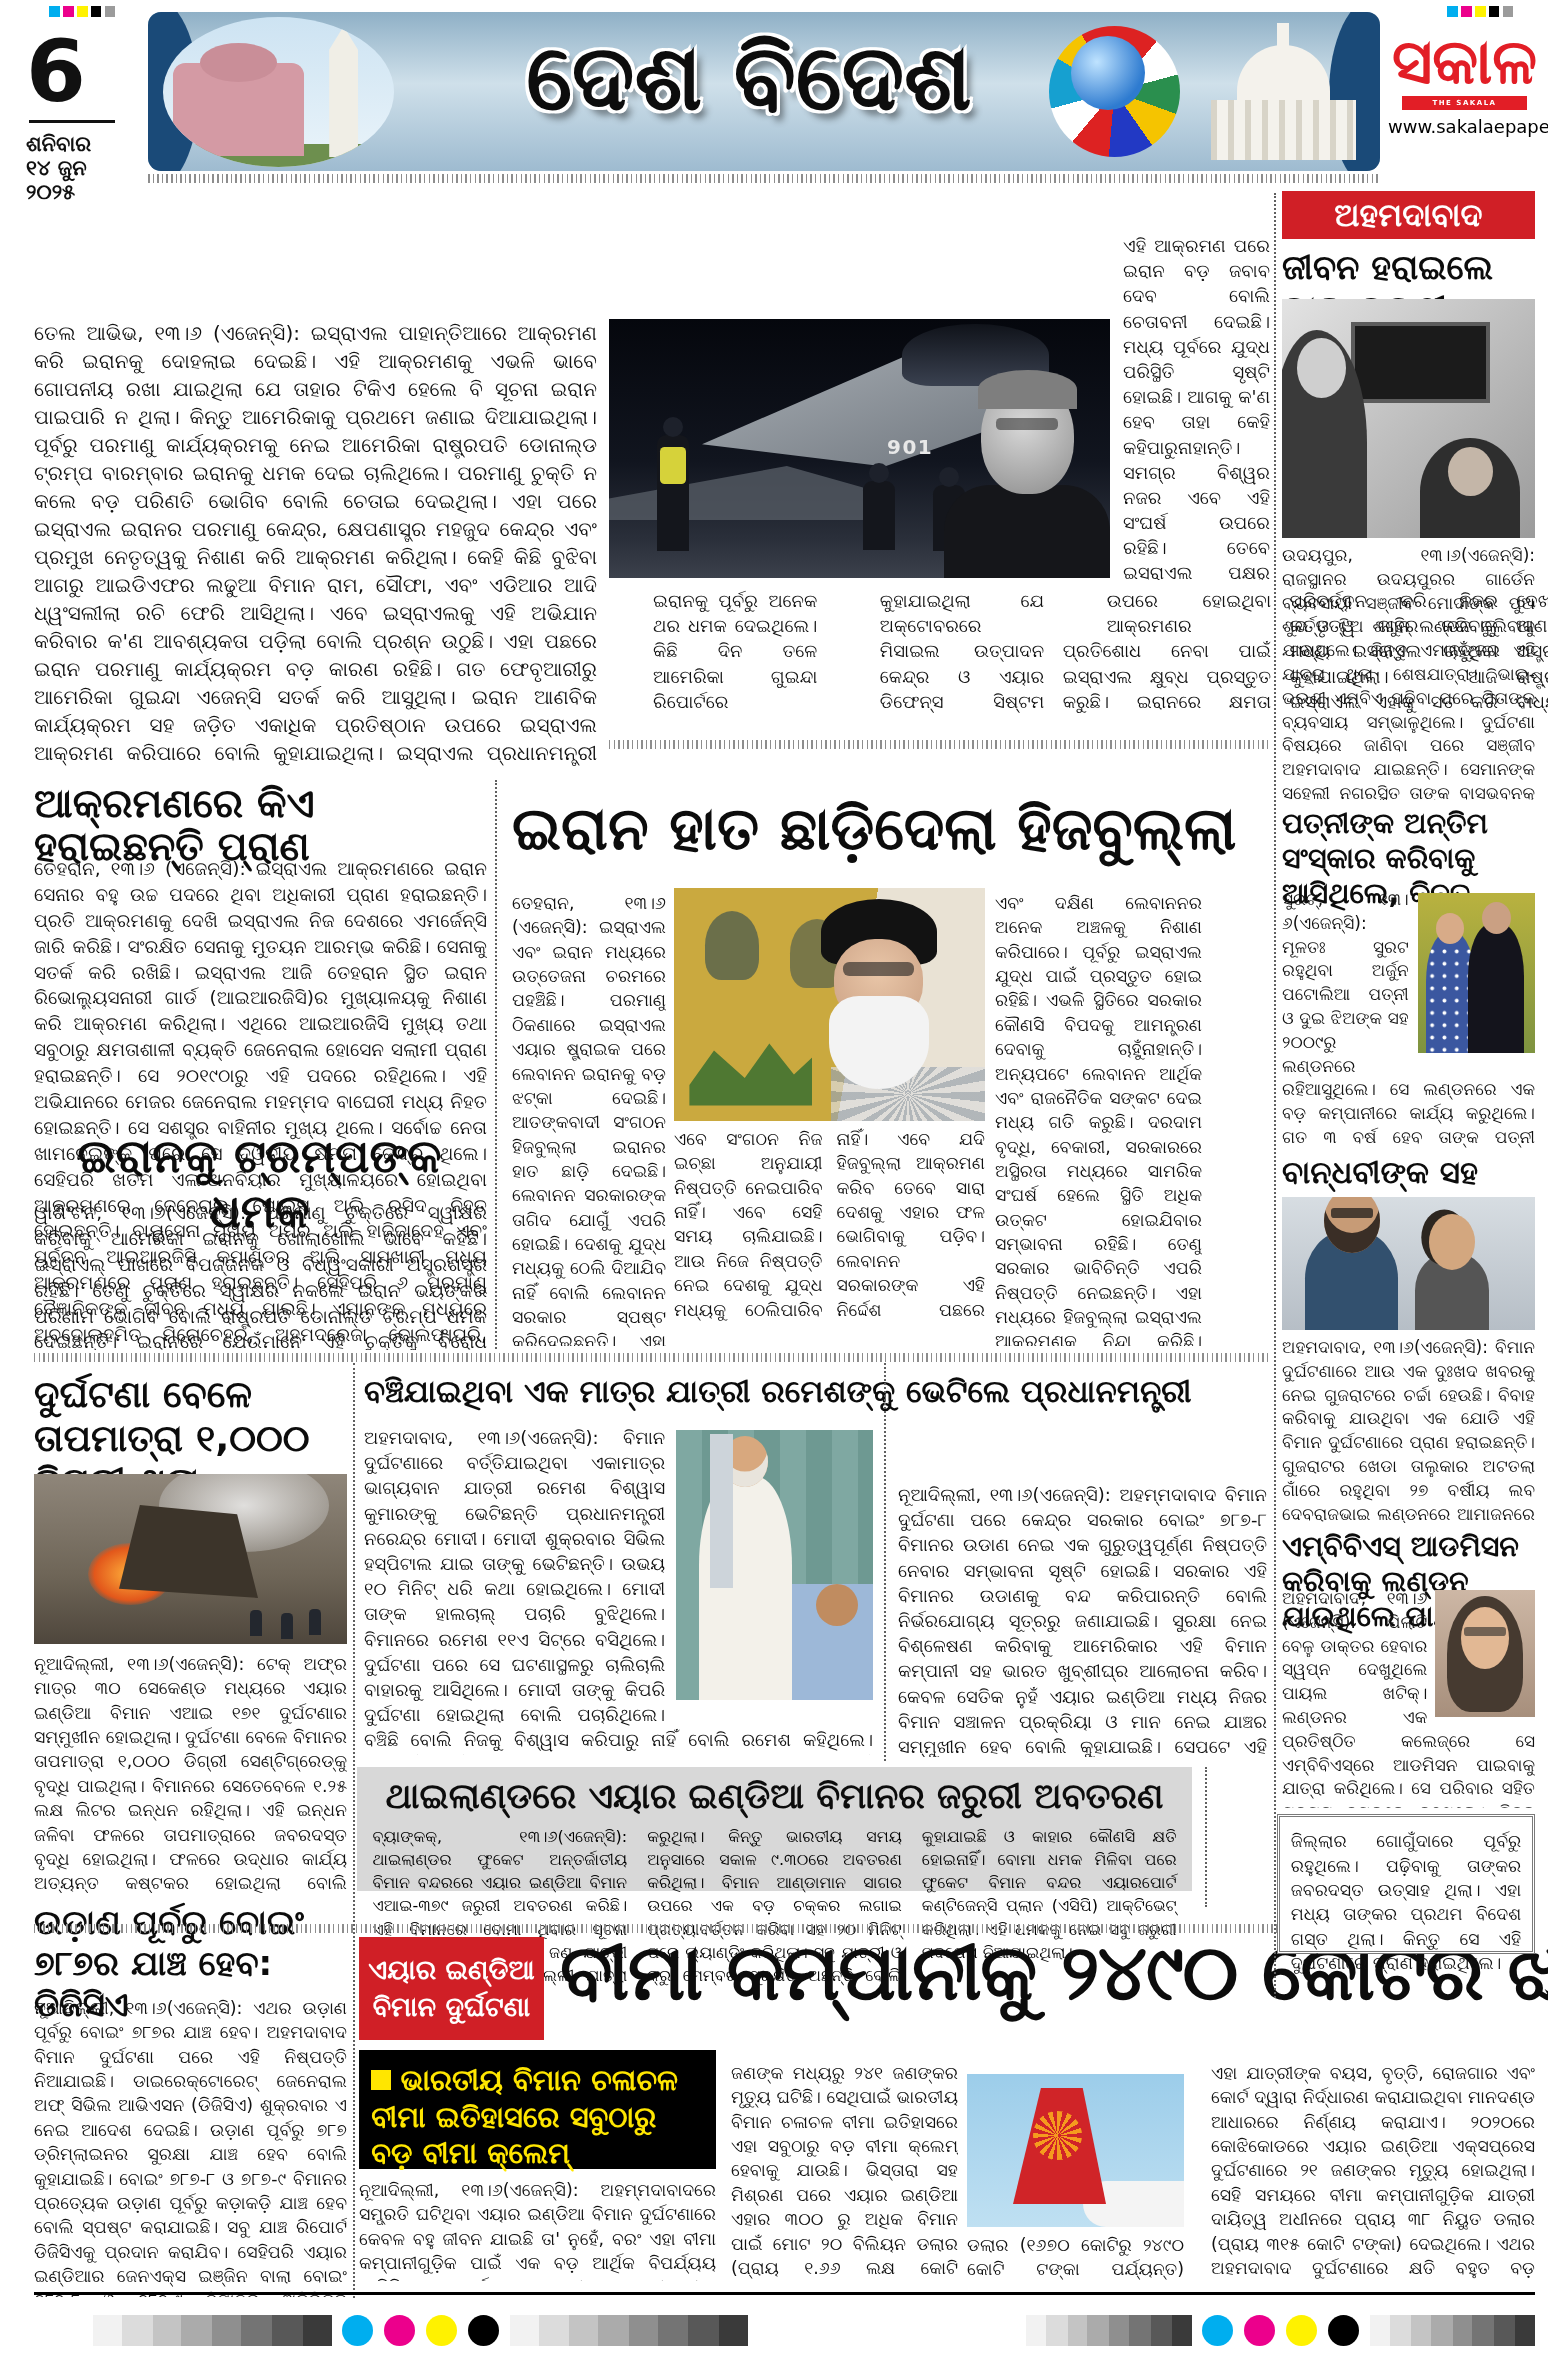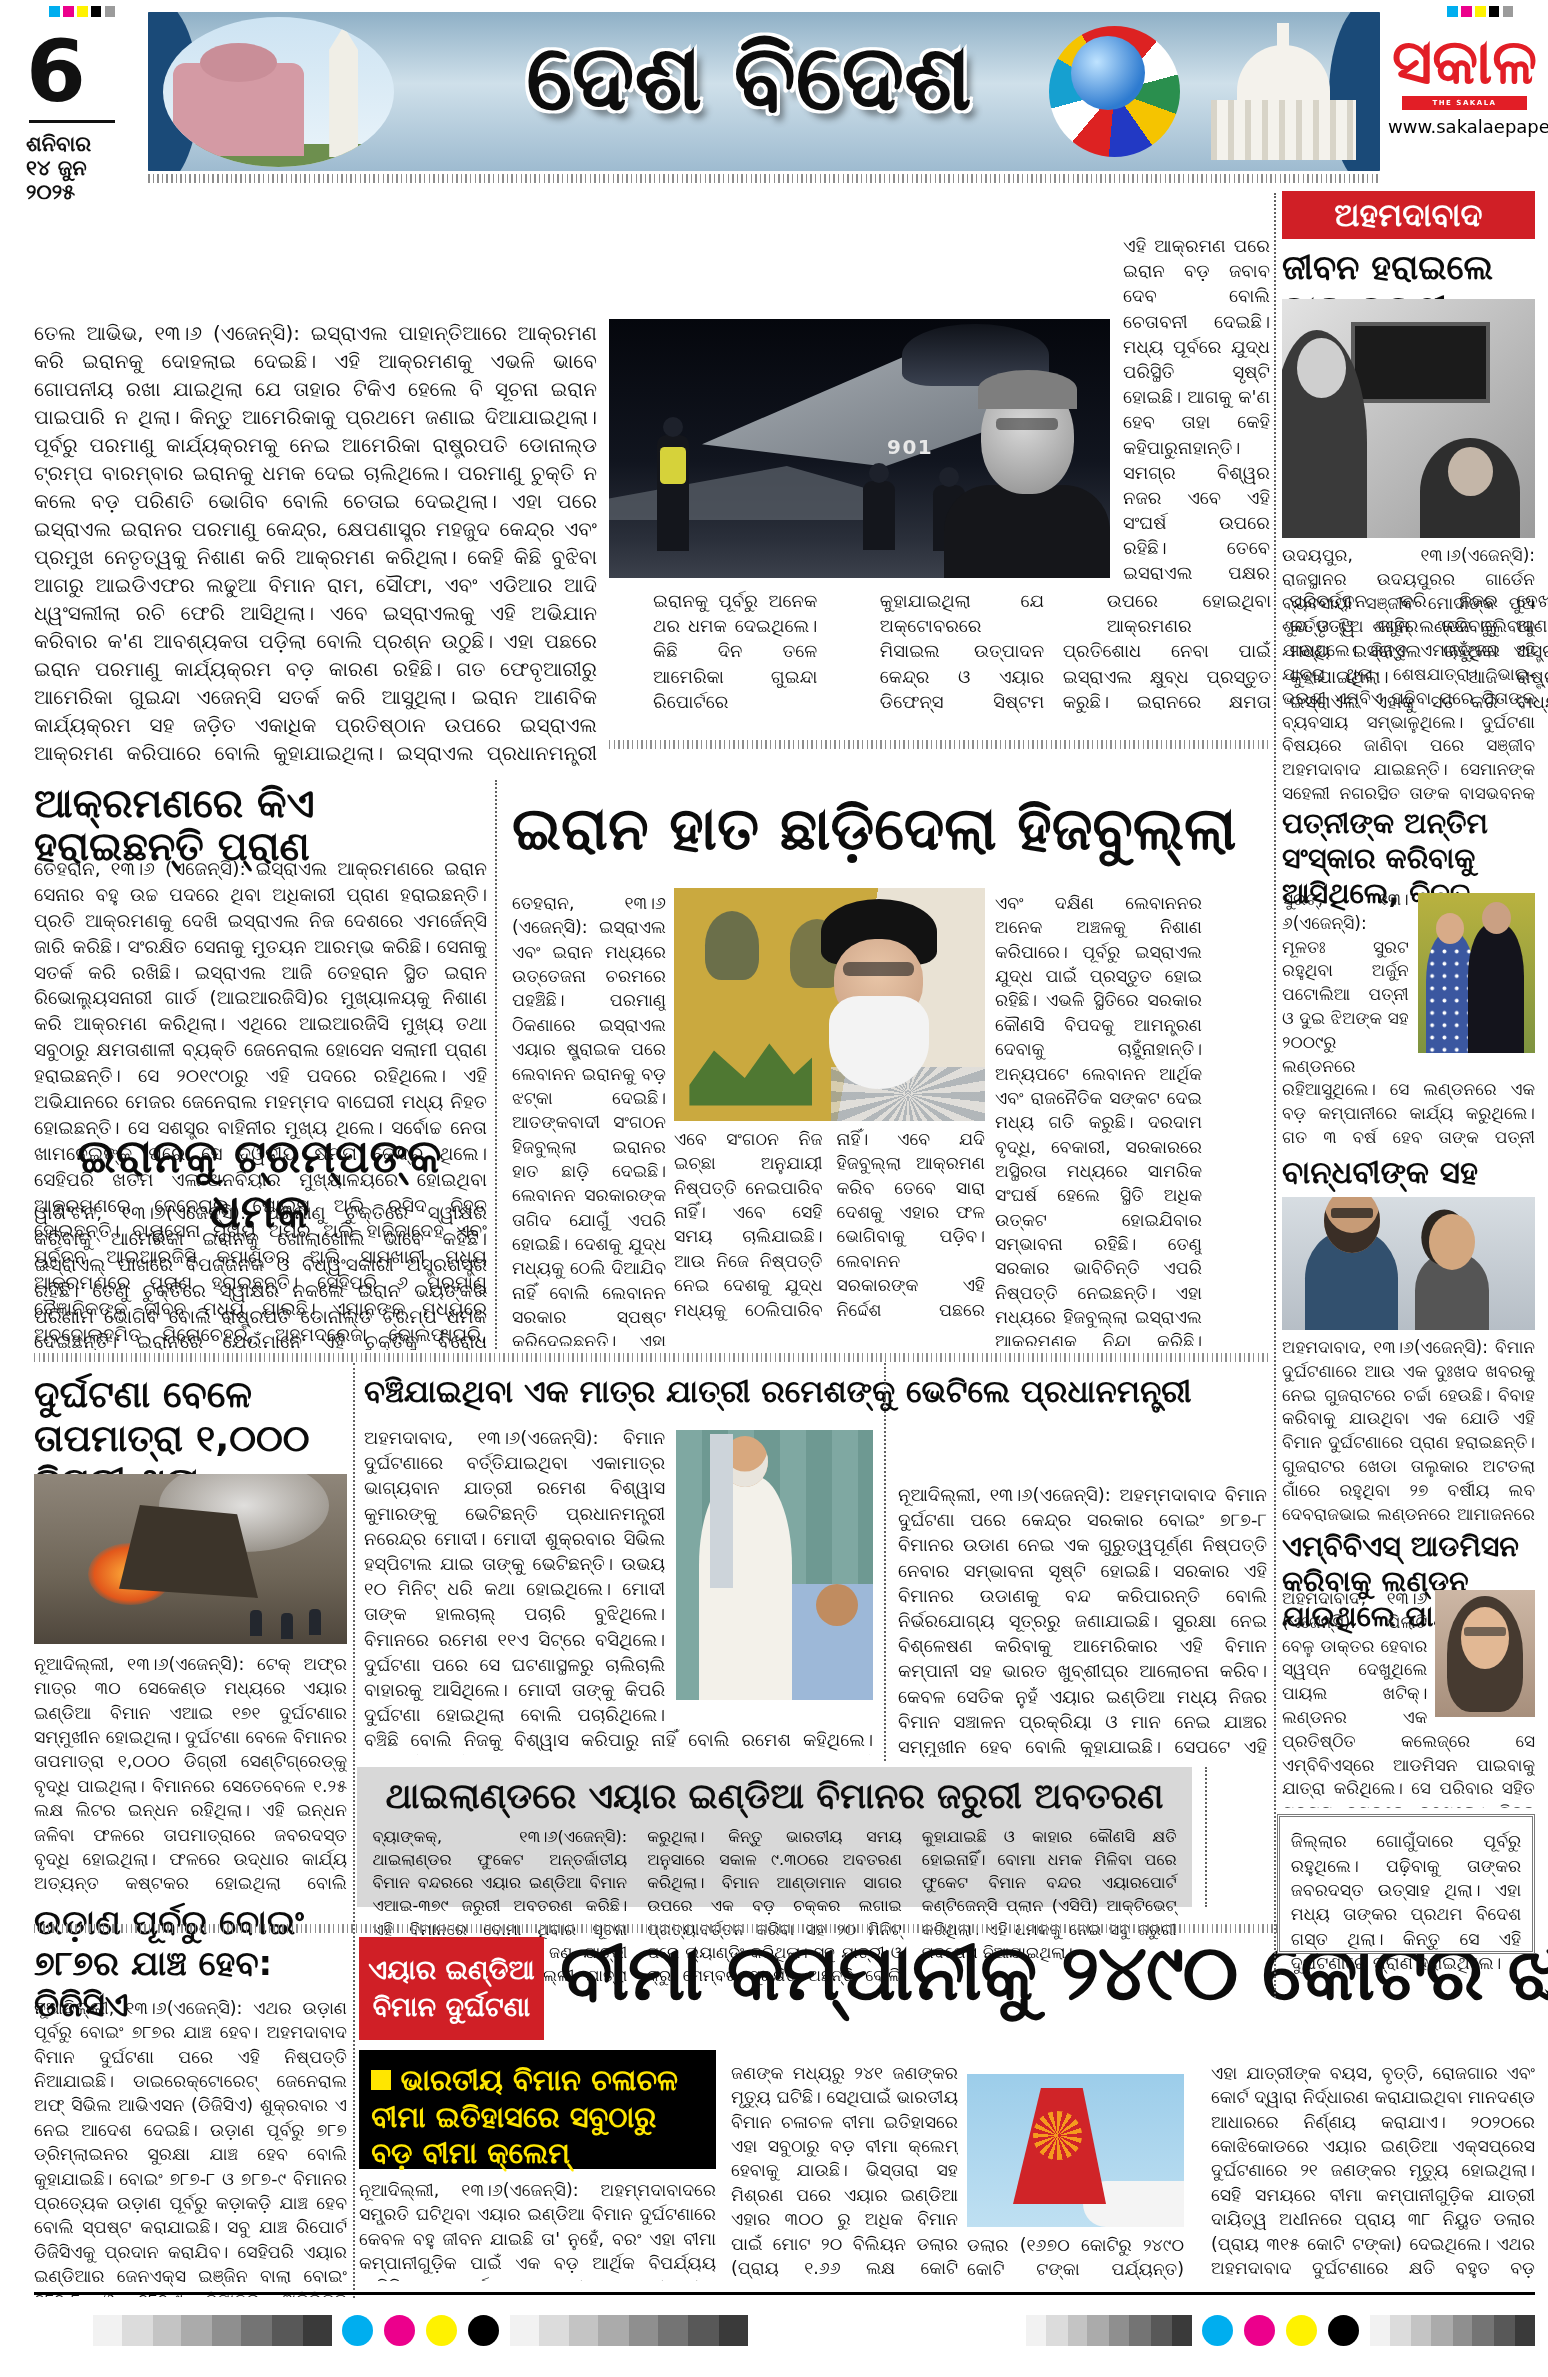--- a/index.html
+++ b/index.html
@@ -8,21 +8,21 @@
   .abs{position:absolute;}
   .body-text{font-size:18.5px;line-height:1.40;text-align:justify;color:#111;word-break:break-word;}
   .hl{font-weight:bold;color:#0c0c0c;}
   .tickline{height:9.3px;background:repeating-linear-gradient(90deg,#8d8d8d 0 1.5px,rgba(0,0,0,0) 1.5px 4.6px);}
   .vdot{width:0;border-left:2.3px dotted #5f5f5f;}
   .photo{position:absolute;overflow:hidden;background:#c9c9c9;}
   
   .pagenum{font-size:86px;font-weight:bold;line-height:.95;color:#111;}
   .pn-rule{width:86px;height:2.3px;background:#111;margin:7.7px 0 9.3px 3.1px;}
   .pn-day,.pn-date{font-size:21px;font-weight:bold;color:#111;}
-  #banner{left:148px;top:12.3px;width:1232px;height:159px;border-radius:1px;overflow:hidden;
+  #banner{left:148px;top:12.3px;width:1232px;height:159px;border-radius:13px;overflow:hidden;
           background:linear-gradient(180deg,#8fb0c6,#cfe0ea 45%,#9ebbd0);}
   .cap{position:absolute;top:-15.4px;width:93px;height:193px;background:#1a4a78;}
   .cap.l{left:-42px;border-radius:0 55% 55% 0;}
   .cap.r{right:-42px;border-radius:55% 0 0 55%;}
   #monu{position:absolute;left:15.4px;top:4.6px;width:231px;height:150px;border-radius:50%;overflow:hidden;
         background:linear-gradient(#cde3f2,#eaf4fa);}
   .parl{position:absolute;left:9.3px;top:46px;width:131px;height:93px;background:#d49aa4;border-radius:12.3px 12.3px 0 0;}
   .parl:before{content:"";position:absolute;left:27px;top:-20px;width:77px;height:39px;background:#c98e98;border-radius:50%;}
   .court{position:absolute;right:10.8px;top:9.3px;width:80px;height:131px;background:#f0eee6;
          clip-path:polygon(50% 0,68% 18%,68% 100%,32% 100%,32% 18%);}
@@ -122,21 +122,21 @@
   .rescuer{position:absolute;width:12.3px;height:26px;background:#23272e;border-radius:4.6px 4.6px 0 0;}
   
   #modi-photo{float:right;width:197px;height:270px;margin:4.6px 0 6.2px 10.8px;position:relative;overflow:hidden;
      background:repeating-linear-gradient(90deg,#7fa8a2 0 26px,#6e9992 26px 52px);}
   .modi{position:absolute;left:23px;top:46px;width:93px;height:224px;background:#f3f1ea;border-radius:40% 40% 0 0;}
   .modi:before{content:"";position:absolute;left:23px;top:-40px;width:46px;height:51px;border-radius:50%;background:#d8a87e;box-shadow:inset 0 -15.4px 0 #e8e4dc;}
   .modi-stole{position:absolute;left:34px;top:4.6px;width:23px;height:154px;background:#cdd4da;}
   .bed{position:absolute;right:-15.4px;bottom:0;width:123px;height:116px;background:#9db8d8;border-radius:15.4px 0 0 0;}
   .patient{position:absolute;right:15.4px;bottom:74px;width:42px;height:42px;border-radius:50%;background:#c08c60;}
   
-  #thai-box{left:357px;top:1767px;width:835px;height:140px;background:#d8d8d8;box-sizing:border-box;padding:7.7px 15.4px;}
+  #thai-box{left:357px;top:1767px;width:835px;height:124px;background:#d8d8d8;box-sizing:border-box;padding:7.7px 15.4px;}
   .h-thai{text-align:center;font-size:35px;margin:1.5px 0 7.7px;}
   #thai-cols{column-count:3;column-gap:20px;font-size:16px;line-height:1.45;text-align:justify;}
   
   #ins-tag{left:359px;top:1937px;width:185px;height:103px;font-size:27px;line-height:1.35;display:flex;align-items:center;justify-content:center;}
   #ins-hl{left:560px;top:1928px;width:979px;font-size:77px;white-space:nowrap;letter-spacing:-1.5px;}
   #ins-black{left:359px;top:2050px;width:357px;height:119px;background:#000;box-sizing:border-box;padding:12.3px 12.3px;}
   #ins-black .yl{color:#ffe600;font-size:29px;font-weight:bold;line-height:1.25;}
   .bullet{display:inline-block;width:20px;height:20px;background:#ffe600;margin-right:9.3px;}
   #ai-photo{left:967px;top:2074px;width:217px;height:153px;background:linear-gradient(#9ccdea,#bfe0f2);}
   .ai-tail{position:absolute;left:46px;top:14px;width:93px;height:116px;background:#d02428;

